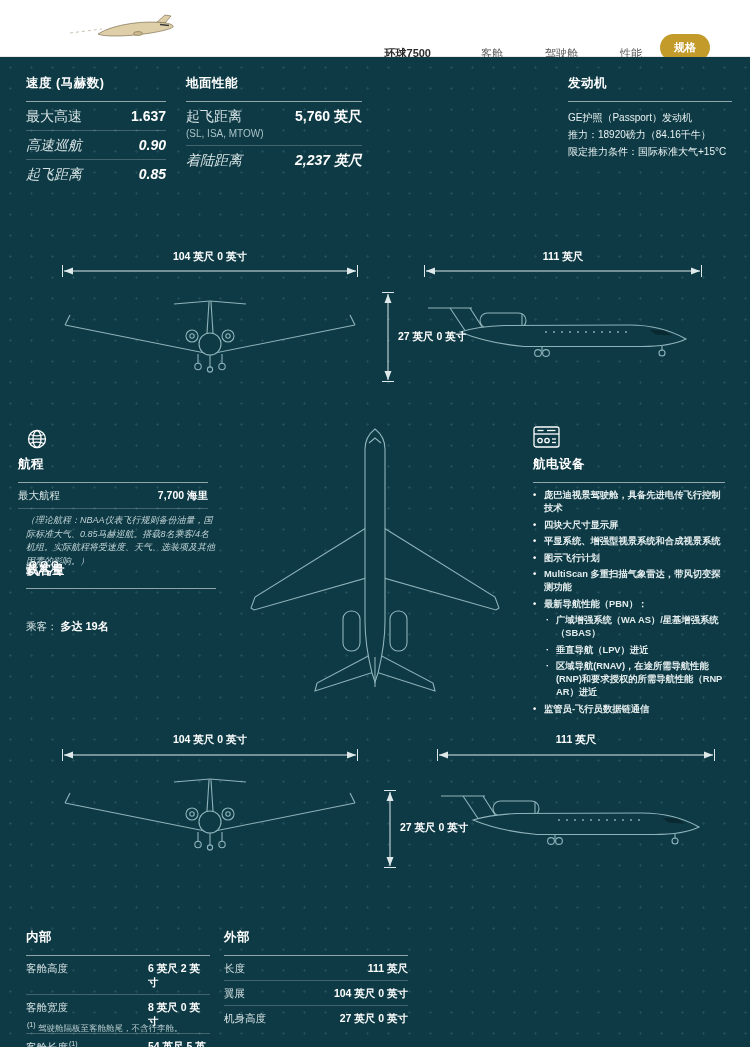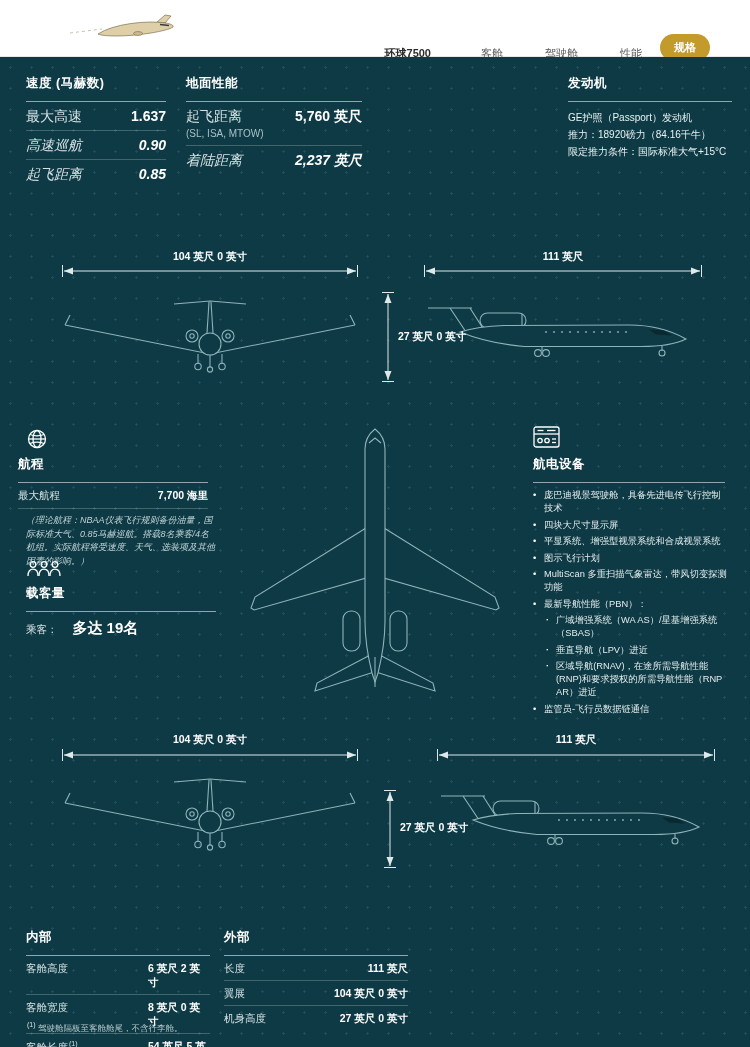--- a/index.html
+++ b/index.html
@@ -39,23 +39,23 @@
   .dim-arrow polygon { fill:#dfe9ea; }
 
   .drawing { position:absolute; }
 
   .panel-title { position:absolute; }
   .kv-row { display:flex; justify-content:space-between; align-items:baseline; padding:6px 0 5px; font-size:10.5px; }
   .kv-row .lbl { color:#d7e3e5; }
   .kv-row .val { color:#ffffff; font-weight:bold; }
   .note { position:absolute; font-size:9px; line-height:13.5px; color:#c2d4d8; }
   .cap-row { position:absolute; font-size:10.5px; color:#d7e3e5; }
-  .cap-row b { color:#ffffff; font-size:15px;margin-left:12px; }
-
-  .av-list { position:absolute; list-style:none; font-size:9.3px; line-height:13px; color:#e4edee; }
+  .cap-row b { color:#ffffff; font-size:11px; }
+
+  .av-list { position:absolute; list-style:none; font-size:9.3px; line-height:13px; color:#e4edee;font-weight:bold; }
   .av-list li { position:relative; padding-left:11px; margin-bottom:3.5px; }
   .av-list li.lvl1::before { content:"•"; position:absolute; left:0; color:#ffffff; }
   .av-list li.lvl2 { margin-left:12px; }
   .av-list li.lvl2::before { content:"·"; position:absolute; left:1px; color:#ffffff; font-weight:bold; }
 
   .table-col { position:absolute; width:184px; }
   .t-row { display:flex; align-items:baseline; padding:5.5px 0 4.5px; font-size:10.5px; border-bottom:1px solid rgba(255,255,255,.22);justify-content:space-between; }
   .t-row:last-child { border-bottom:none; }
   .t-row .lbl { color:#d7e3e5; flex:none; }
   .t-row .val { color:#ffffff; font-weight:bold; }
@@ -257,21 +257,21 @@
     <svg class="drawing" style="left:26px; top:503px;" width="36" height="17" viewBox="0 0 36 17">
       <g class="icon-stroke" stroke-width="1.1">
         <circle cx="7" cy="4.5" r="2.8"></circle>
           <path d="M2,16 C2,11 4,9.2 7,9.2 C10,9.2 12,11 12,16"></path>
         <circle cx="18" cy="4.5" r="2.8"></circle>
           <path d="M13,16 C13,11 15,9.2 18,9.2 C21,9.2 23,11 23,16"></path>
         <circle cx="29" cy="4.5" r="2.8"></circle>
           <path d="M24,16 C24,11 26,9.2 29,9.2 C32,9.2 34,11 34,16"></path>
       </g>
     </svg>
-    <section class="panel-title" style="left:26px; top:528px; width:190px;">
+    <section class="panel-title" style="left:26px; top:505px; width:190px;">
       <div class="sec-title">载客量</div>
     </section>
     <div class="cap-row" style="left:26px; top:562px; width:190px;">
       <span>乘客：</span>
       <b>多达 19名</b>
     </div>
 
     <svg class="drawing" style="left:245px; top:368px;" width="260" height="290">
         <use href="#sym-top"></use>
       </svg>

